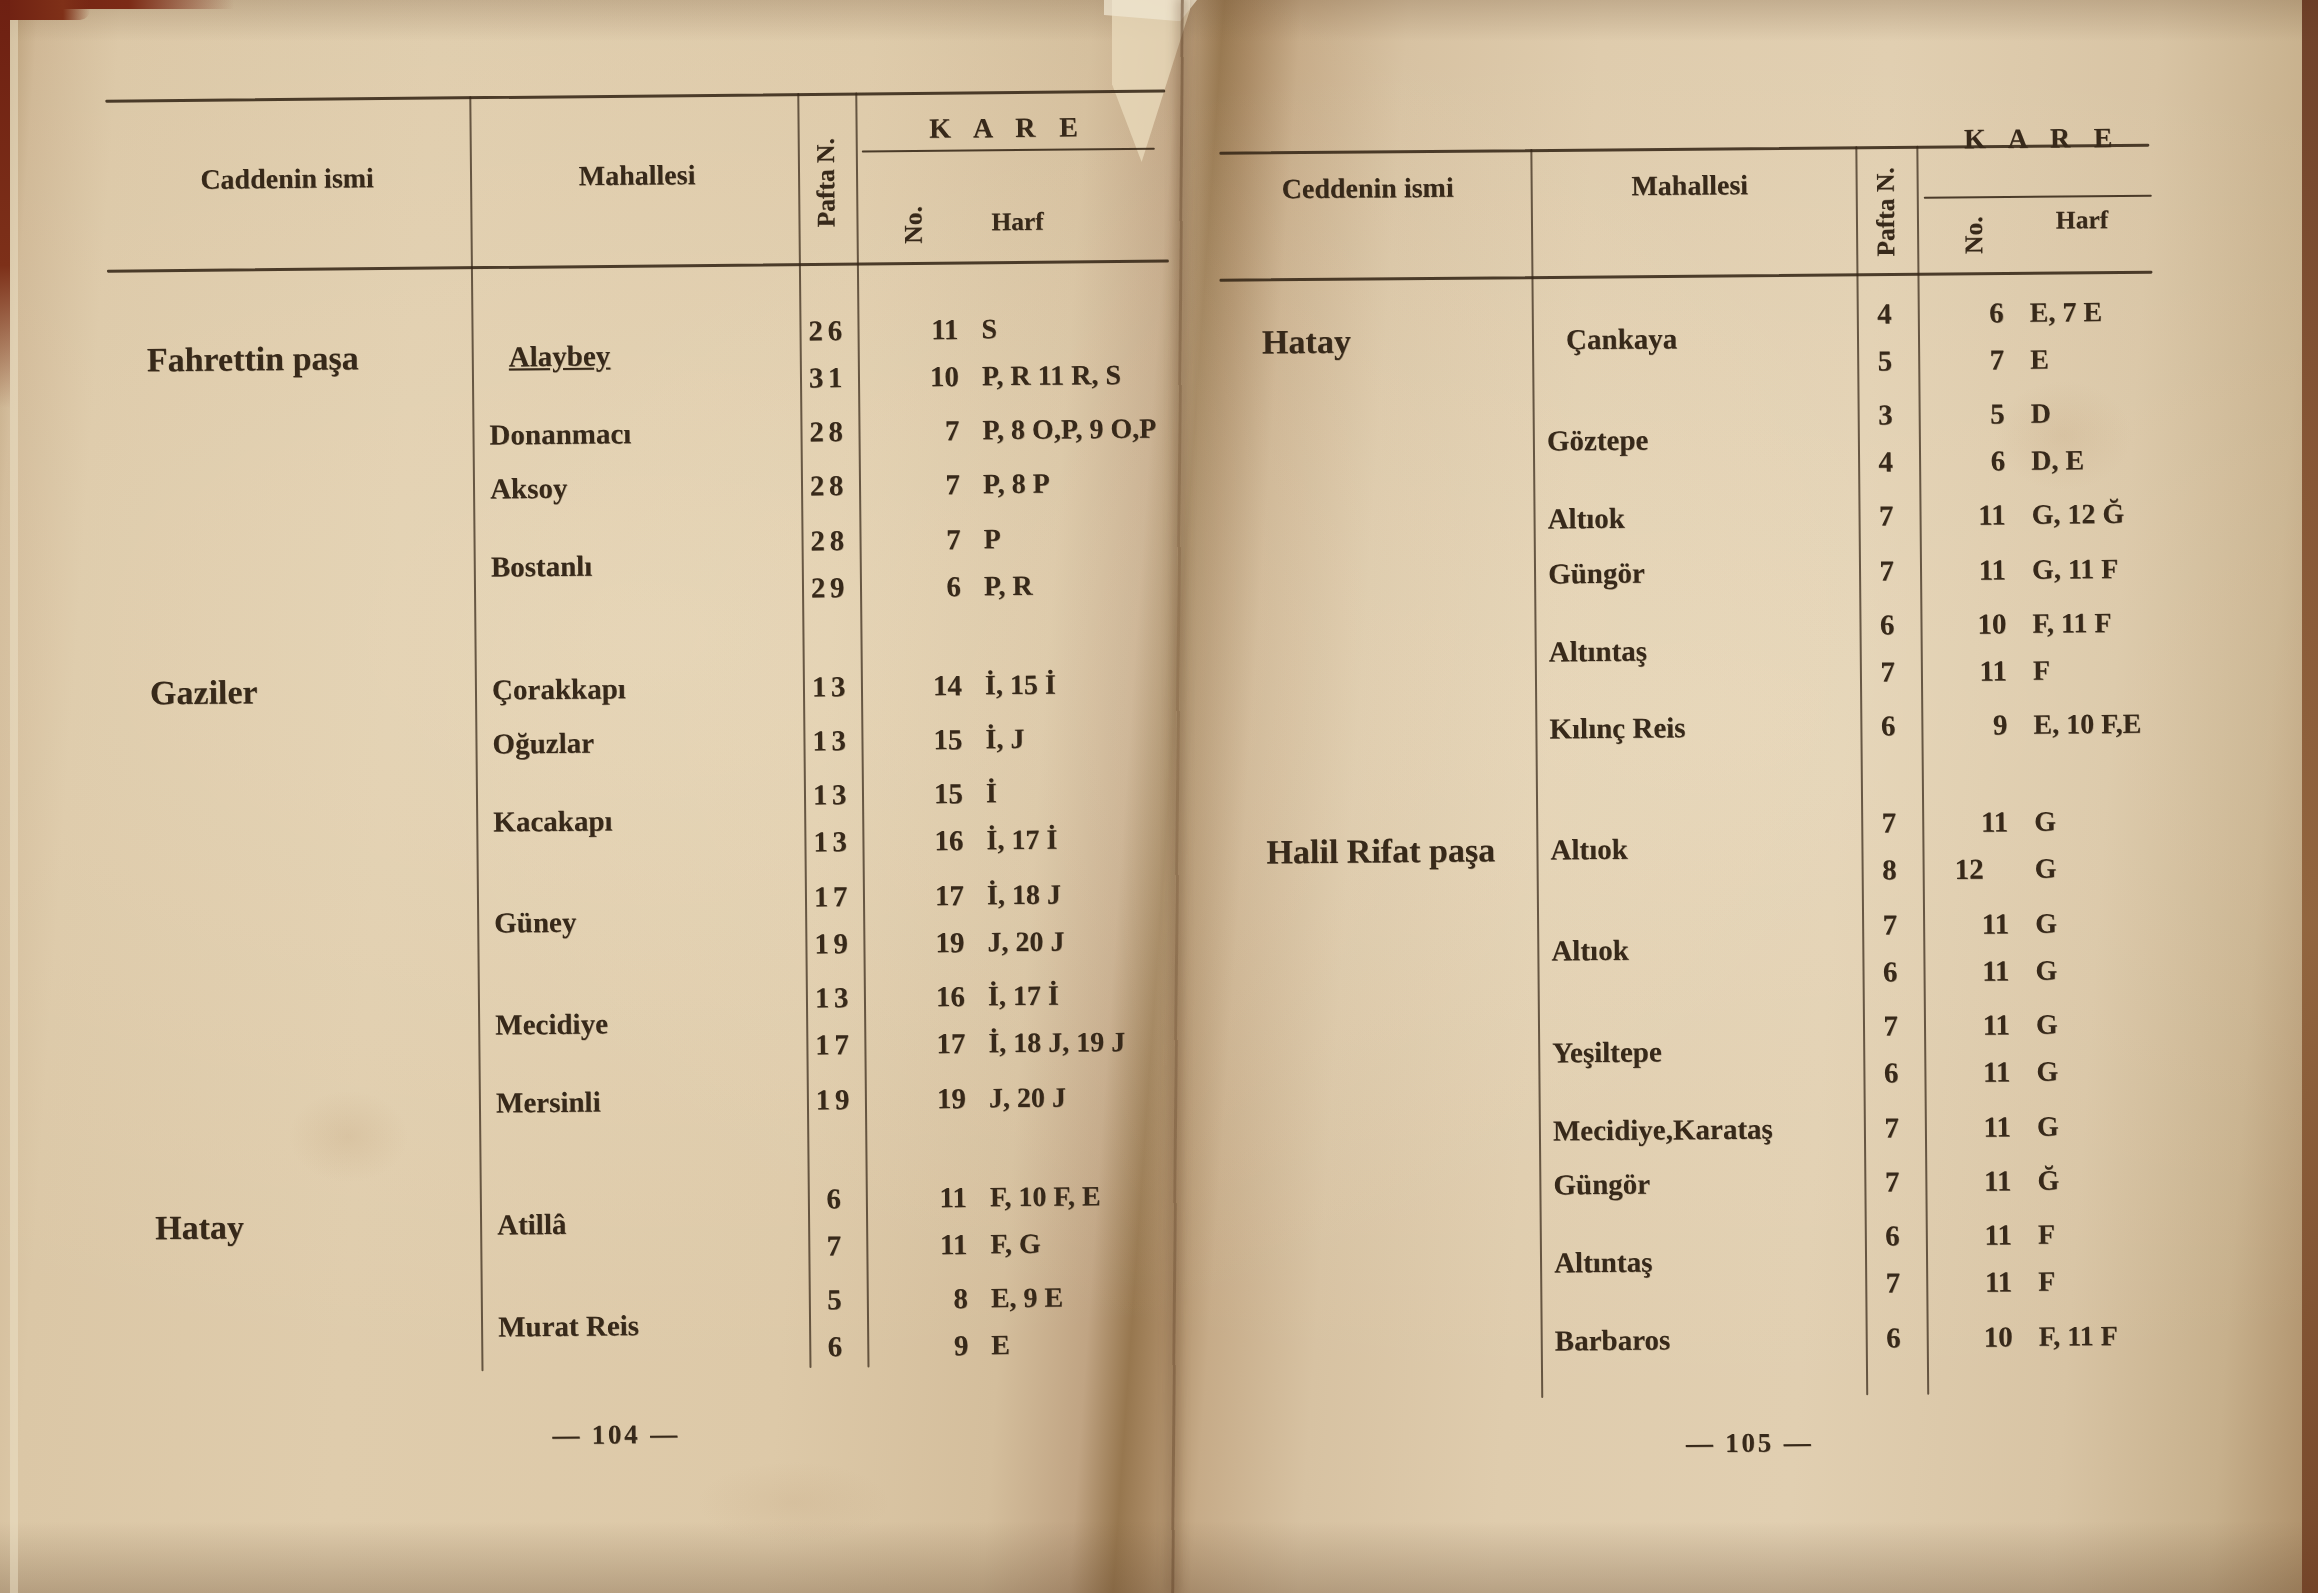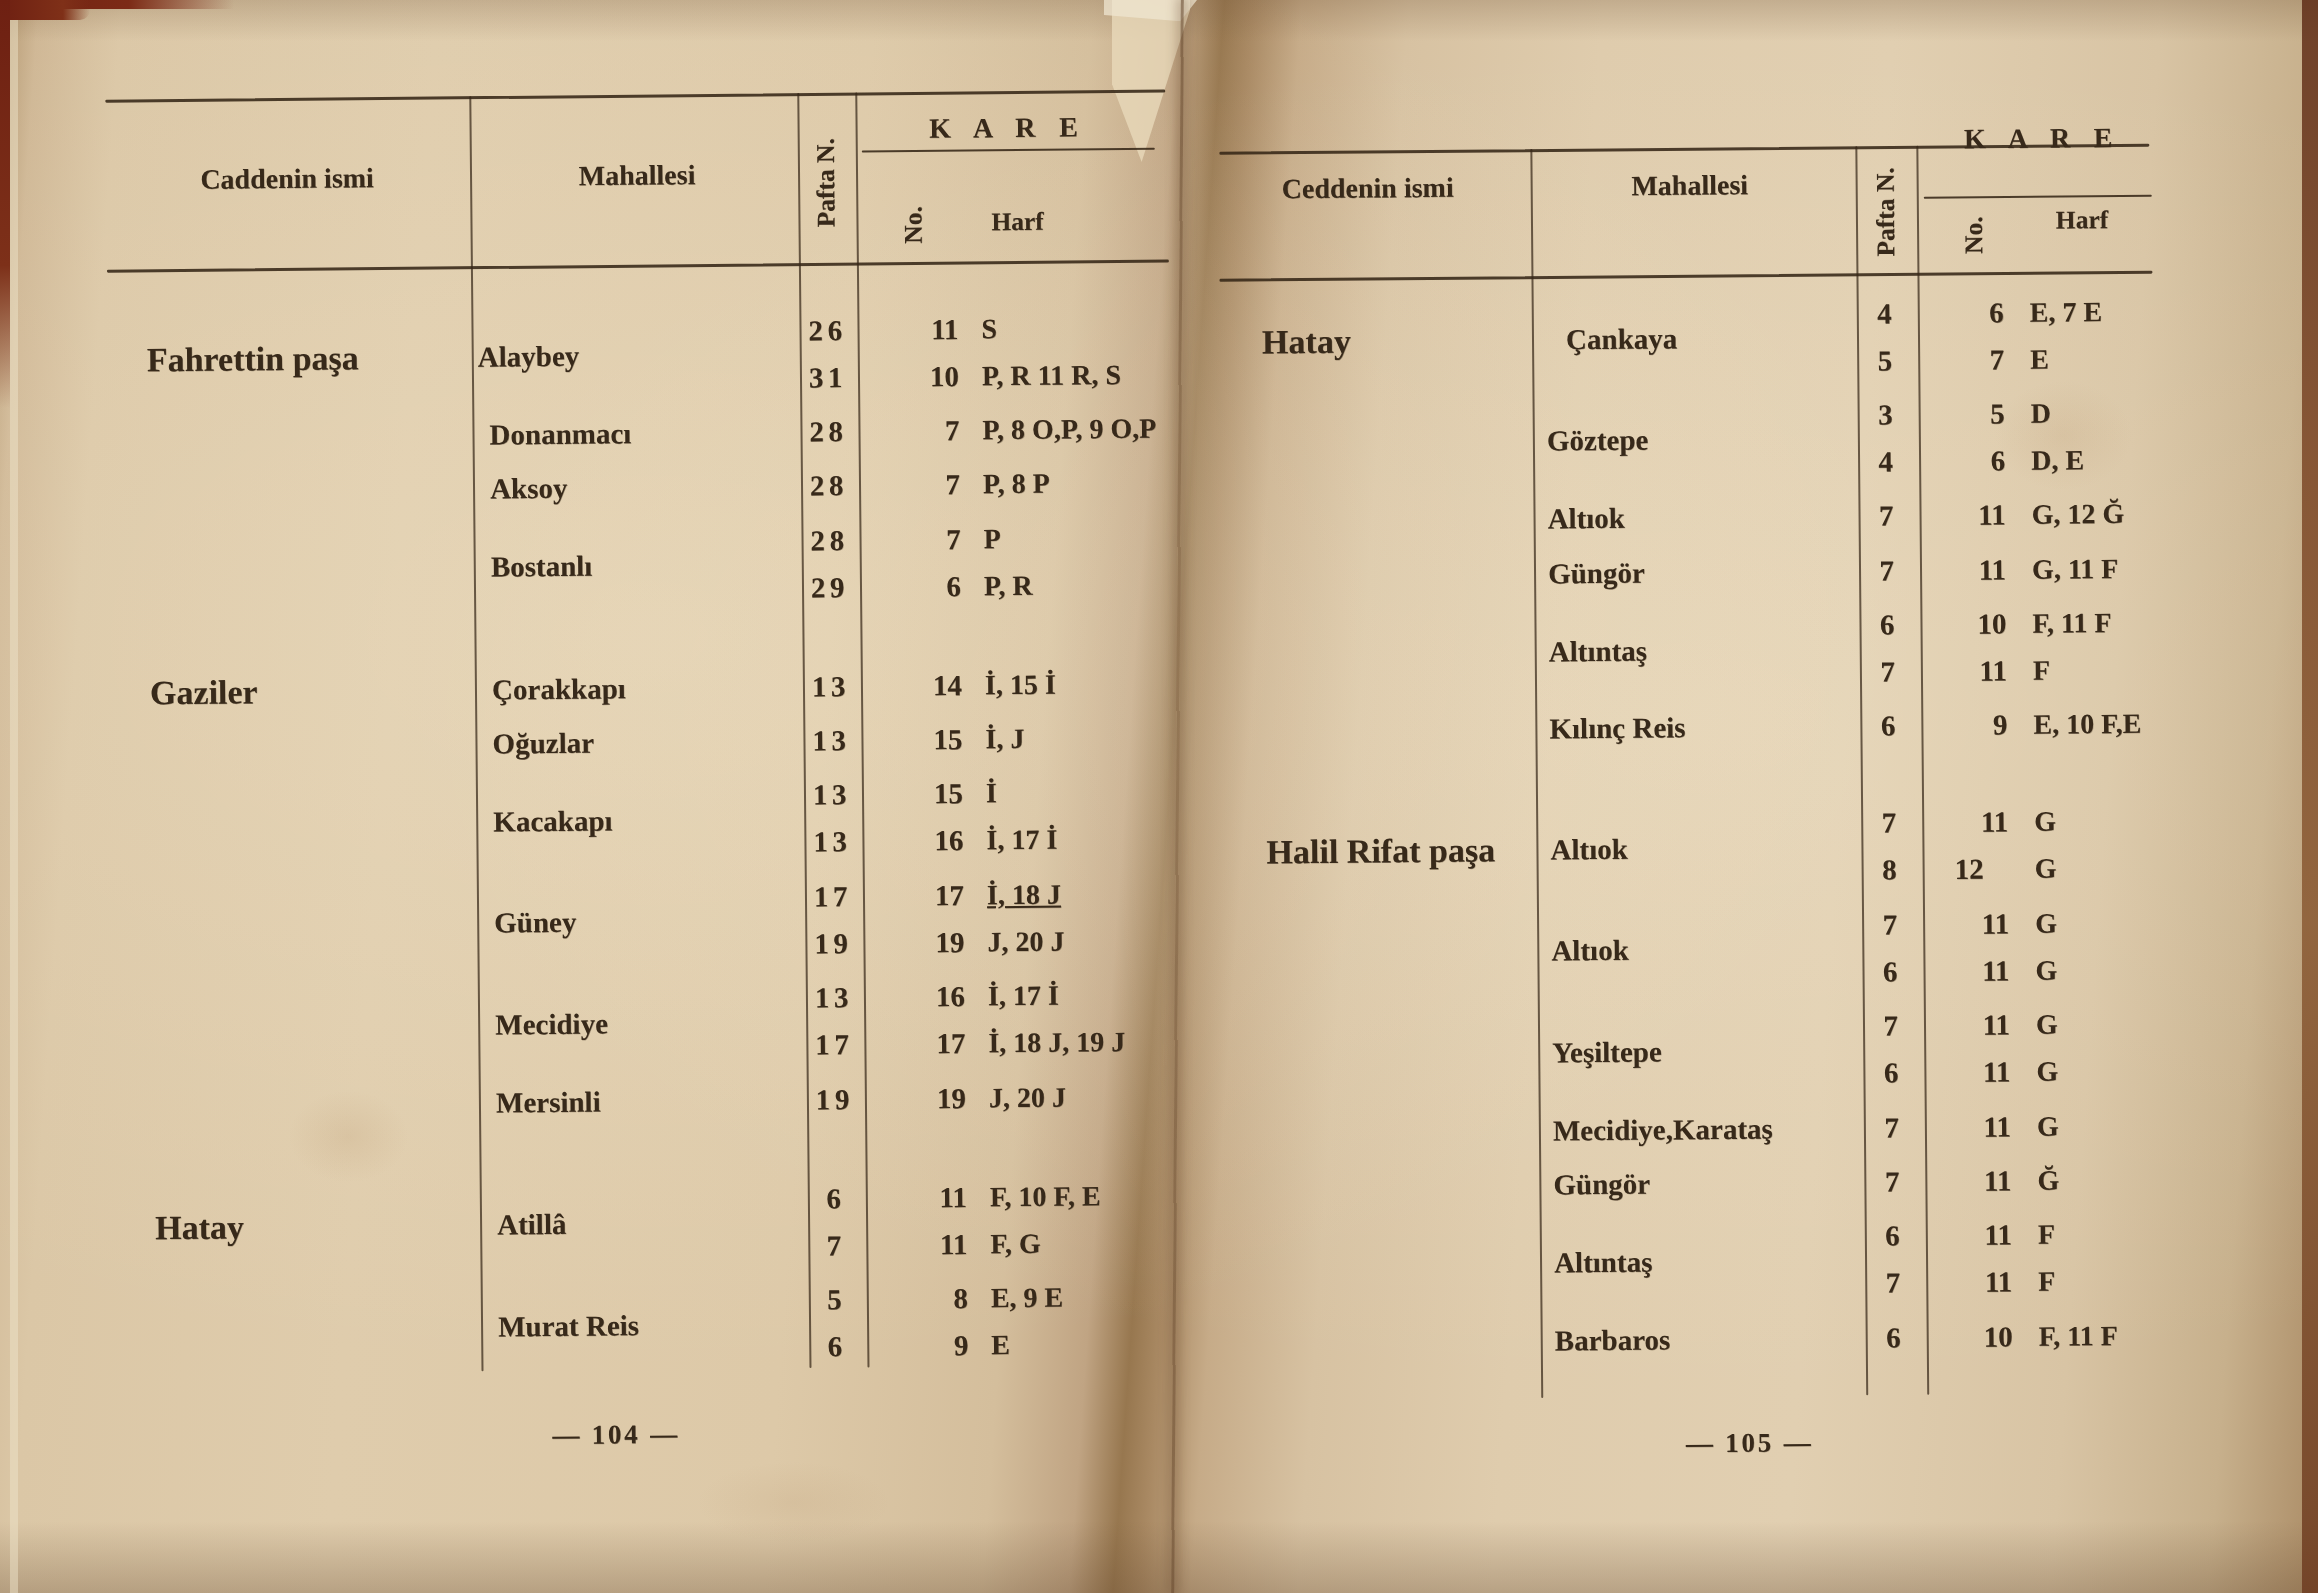--- a/index.html
+++ b/index.html
@@ -80,21 +80,21 @@
           <div class="hdr hdr-main ink" style="left: 274px; top: 176px;">Caddenin ismi</div>
           <div class="hdr hdr-main ink" style="left: 624px; top: 176px;">Mahallesi</div>
           <div class="hdr-rot ink" style="left: 813px; top: 185px;">Pafta N.</div>
           <div class="hdr hdr-kare ink" style="left: 995px; top: 132px;">K A R E</div>
           <div class="hdr-rot ink" style="left: 900px; top: 228px;">No.</div>
           <div class="hdr hdr-sub ink" style="left: 1004px; top: 226px;">Harf</div>
           <div class="tbody" style="top: 309px;">
             <div class="section">
               <div class="cadde-label ink" style="left: 132px; top: 47px;">Fahrettin paşa</div>
               <div class="group">
-                <div class="mah-label ink" style="left: 463px;">Alaybey</div>
+                <div class="mah-label ink" style="left: 494px; text-decoration: underline;">Alaybey</div>
                 <div class="row" style="height: 47px;">
                   <span class="pafta ink" style="left: 813px;">26</span>
                   <span class="kno ink" style="left: 842px;">11</span>
                   <span class="kharf ink" style="left: 967px;">S</span>
                 </div>
                 <div class="row" style="height: 47px;">
                   <span class="pafta ink" style="left: 813px;">31</span>
                   <span class="kno ink" style="left: 842px;">10</span>
                   <span class="kharf ink" style="left: 967px;">P, R 11 R, S</span>
                 </div>
@@ -158,21 +158,21 @@
                   <span class="pafta ink" style="left: 813px;">13</span>
                   <span class="kno ink" style="left: 842px;">16</span>
                   <span class="kharf ink" style="left: 967px;">İ, 17 İ</span>
                 </div>
               </div>
               <div class="group" style="margin-top: 7.4px;">
                 <div class="mah-label ink" style="left: 474px;">Güney</div>
                 <div class="row" style="height: 47px;">
                   <span class="pafta ink" style="left: 813px;">17</span>
                   <span class="kno ink" style="left: 842px;">17</span>
-                  <span class="kharf ink" style="left: 967px; text-decoration: underline;">İ, 18 J</span>
+                  <span class="kharf ink" style="left: 967px;">İ, 18 J</span>
                 </div>
                 <div class="row" style="height: 47px;">
                   <span class="pafta ink" style="left: 813px;">19</span>
                   <span class="kno ink" style="left: 842px;">19</span>
                   <span class="kharf ink" style="left: 967px;">J, 20 J</span>
                 </div>
               </div>
               <div class="group" style="margin-top: 7.4px;">
                 <div class="mah-label ink" style="left: 474px;">Mecidiye</div>
                 <div class="row" style="height: 47px;">

